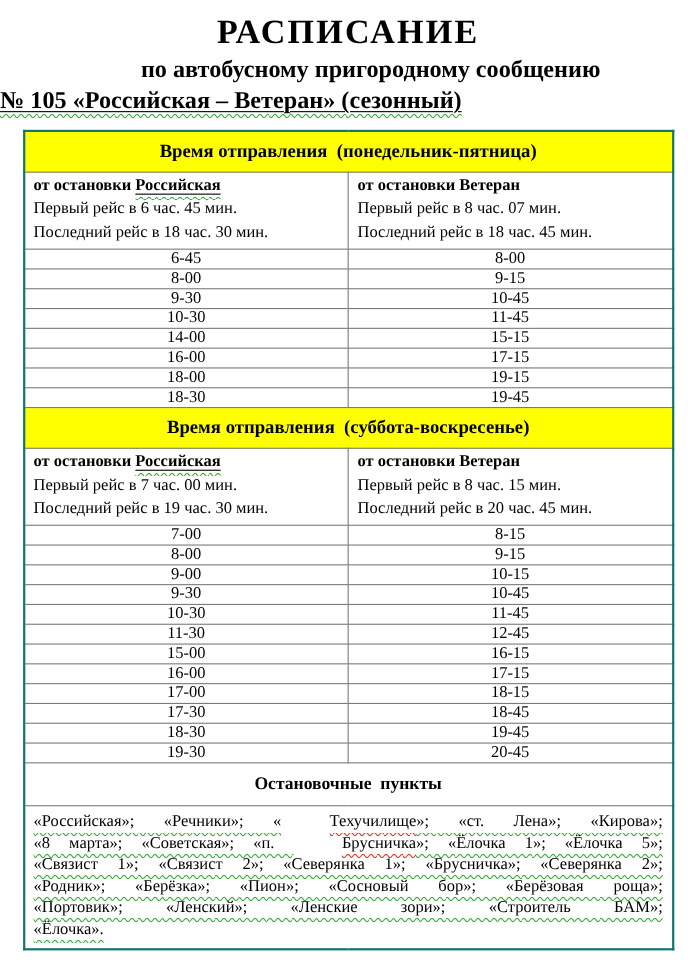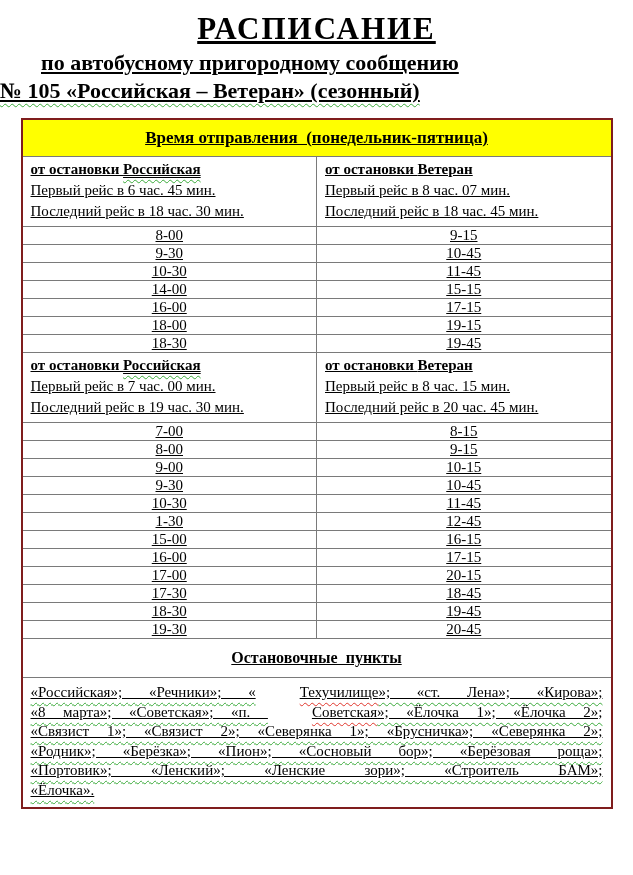--- a/index.html
+++ b/index.html
@@ -2,28 +2,28 @@
 <html lang="ru" style="--section-header-bg: #ffff00; --grid-line: #7a7a7a; --outer-border: #3f3f3f; --spell-green: #3aaa3a; --spell-red: #e0362c;"><head>
 <meta charset="utf-8">
 <style>
   * { box-sizing: border-box; margin: 0; padding: 0; }
   html, body { background: #ffffff; }
   body {
     width: 633px; height: 875px;
     font-family: "Liberation Serif", "DejaVu Serif", serif;
     color: #000;
   }
-  .page { width: 633px; height: 875px; padding-top: 10px; overflow: hidden; text-decoration: underline; }
+  .page { width: 633px; height: 875px; padding-top: 10px; overflow: hidden; }
 
   .doc-title {
     text-align: center; font-weight: bold;
     font-size: 31px; line-height: 37px; letter-spacing: 2px;
   }
   .doc-subtitle {
-    font-weight: bold;
+    text-align: center; font-weight: bold;
     font-size: 22px; line-height: 28px; margin-top: 2px; padding-left: 41px;
   }
   .doc-route {
     text-align: left; font-weight: bold;
     font-size: 22px; line-height: 28px;
   }
 
   .u-solid {
     text-decoration: underline solid #000 1px;
     text-underline-offset: 3px;
@@ -34,21 +34,21 @@
   }
   .wavy-red {
     text-decoration: underline wavy var(--spell-red, #e0362c) 1px;
     text-underline-offset: 5px;
     margin-left: 44px;
   }
 
   table.schedule {
     width: 592px; margin: 13px auto 0;
     border-collapse: collapse; table-layout: fixed;
-    border: 2px solid #7f1d1d;
+    border: 2px solid #0f766e;
   }
   table.schedule td { border: 1px solid #7a7a7a; }
 
   .sec-hdr {
     background: var(--section-header-bg, #ffff00);
     font-weight: bold; font-size: 17px; text-align: center;
     padding: 8px 0; border: 2px solid #3f3f3f;
     white-space: pre-wrap;
   }
   .info-cell {
@@ -96,20 +96,24 @@
         </td>
         <td class="info-cell">
           <div class="cell-title"><span>от остановки </span><span>Ветеран</span></div>
           <div>Первый рейс в 8 час. 07 мин.</div>
           <div>Последний рейс в 18 час. 45 мин.</div>
         </td>
       </tr>
     </tbody>
     <tbody id="times-0">
         <tr>
+          <td class="time-cell">6-45</td>
+          <td class="time-cell">8-00</td>
+        </tr>
+        <tr>
           <td class="time-cell">8-00</td>
           <td class="time-cell">9-15</td>
         </tr>
         <tr>
           <td class="time-cell">9-30</td>
           <td class="time-cell">10-45</td>
         </tr>
         <tr>
           <td class="time-cell">10-30</td>
           <td class="time-cell">11-45</td>
@@ -126,20 +130,23 @@
           <td class="time-cell">18-00</td>
           <td class="time-cell">19-15</td>
         </tr>
         <tr>
           <td class="time-cell">18-30</td>
           <td class="time-cell">19-45</td>
         </tr>
       </tbody>
 
     <tbody>
+      <tr>
+        <td colspan="2" class="sec-hdr">Время отправления  (суббота-воскресенье)</td>
+      </tr>
       <tr>
         <td class="info-cell">
           <div class="cell-title"><span>от остановки </span><span class="u-solid"><span class="wavy-green">Российская</span></span></div>
           <div>Первый рейс в 7 час. 00 мин.</div>
           <div>Последний рейс в 19 час. 30 мин.</div>
         </td>
         <td class="info-cell">
           <div class="cell-title"><span>от остановки </span><span>Ветеран</span></div>
           <div>Первый рейс в 8 час. 15 мин.</div>
           <div>Последний рейс в 20 час. 45 мин.</div>
@@ -161,34 +168,34 @@
         </tr>
         <tr>
           <td class="time-cell">9-30</td>
           <td class="time-cell">10-45</td>
         </tr>
         <tr>
           <td class="time-cell">10-30</td>
           <td class="time-cell">11-45</td>
         </tr>
         <tr>
-          <td class="time-cell">1-30</td>
+          <td class="time-cell">11-30</td>
           <td class="time-cell">12-45</td>
         </tr>
         <tr>
           <td class="time-cell">15-00</td>
           <td class="time-cell">16-15</td>
         </tr>
         <tr>
           <td class="time-cell">16-00</td>
           <td class="time-cell">17-15</td>
         </tr>
         <tr>
           <td class="time-cell">17-00</td>
-          <td class="time-cell">20-15</td>
+          <td class="time-cell">18-15</td>
         </tr>
         <tr>
           <td class="time-cell">17-30</td>
           <td class="time-cell">18-45</td>
         </tr>
         <tr>
           <td class="time-cell">18-30</td>
           <td class="time-cell">19-45</td>
         </tr>
         <tr>
@@ -197,21 +204,21 @@
         </tr>
       </tbody>
 
     <tbody>
       <tr>
         <td colspan="2" class="stops-hdr">Остановочные  пункты</td>
       </tr>
       <tr>
         <td colspan="2" class="stops-cell">
             <div class="stops-line"><span class="wavy-green">«Российская»; «Речники»; «</span><span class="wavy-red">Техучилище</span><span class="wavy-green">»; «ст. Лена»; «Кирова»;</span></div>
-            <div class="stops-line"><span class="wavy-green">«8 марта»; «Советская»; «п. </span><span class="wavy-red">Советская</span><span class="wavy-green">»; «Ёлочка 1»; «Ёлочка 2»;</span></div>
+            <div class="stops-line"><span class="wavy-green">«8 марта»; «Советская»; «п. </span><span class="wavy-red">Брусничка</span><span class="wavy-green">»; «Ёлочка 1»; «Ёлочка 5»;</span></div>
             <div class="stops-line"><span class="wavy-green">«Связист 1»; «Связист 2»; «Северянка 1»; «Брусничка»; «Северянка 2»;</span></div>
             <div class="stops-line"><span class="wavy-green">«Родник»; «Берёзка»; «Пион»; «Сосновый бор»; «Берёзовая роща»;</span></div>
             <div class="stops-line"><span class="wavy-green">«Портовик»; «Ленский»; «Ленские зори»; «Строитель БАМ»;</span></div>
             <div class="stops-line last"><span class="wavy-green">«Ёлочка».</span></div>
           </td>
       </tr>
     </tbody>
   </table>
 
 </div>

